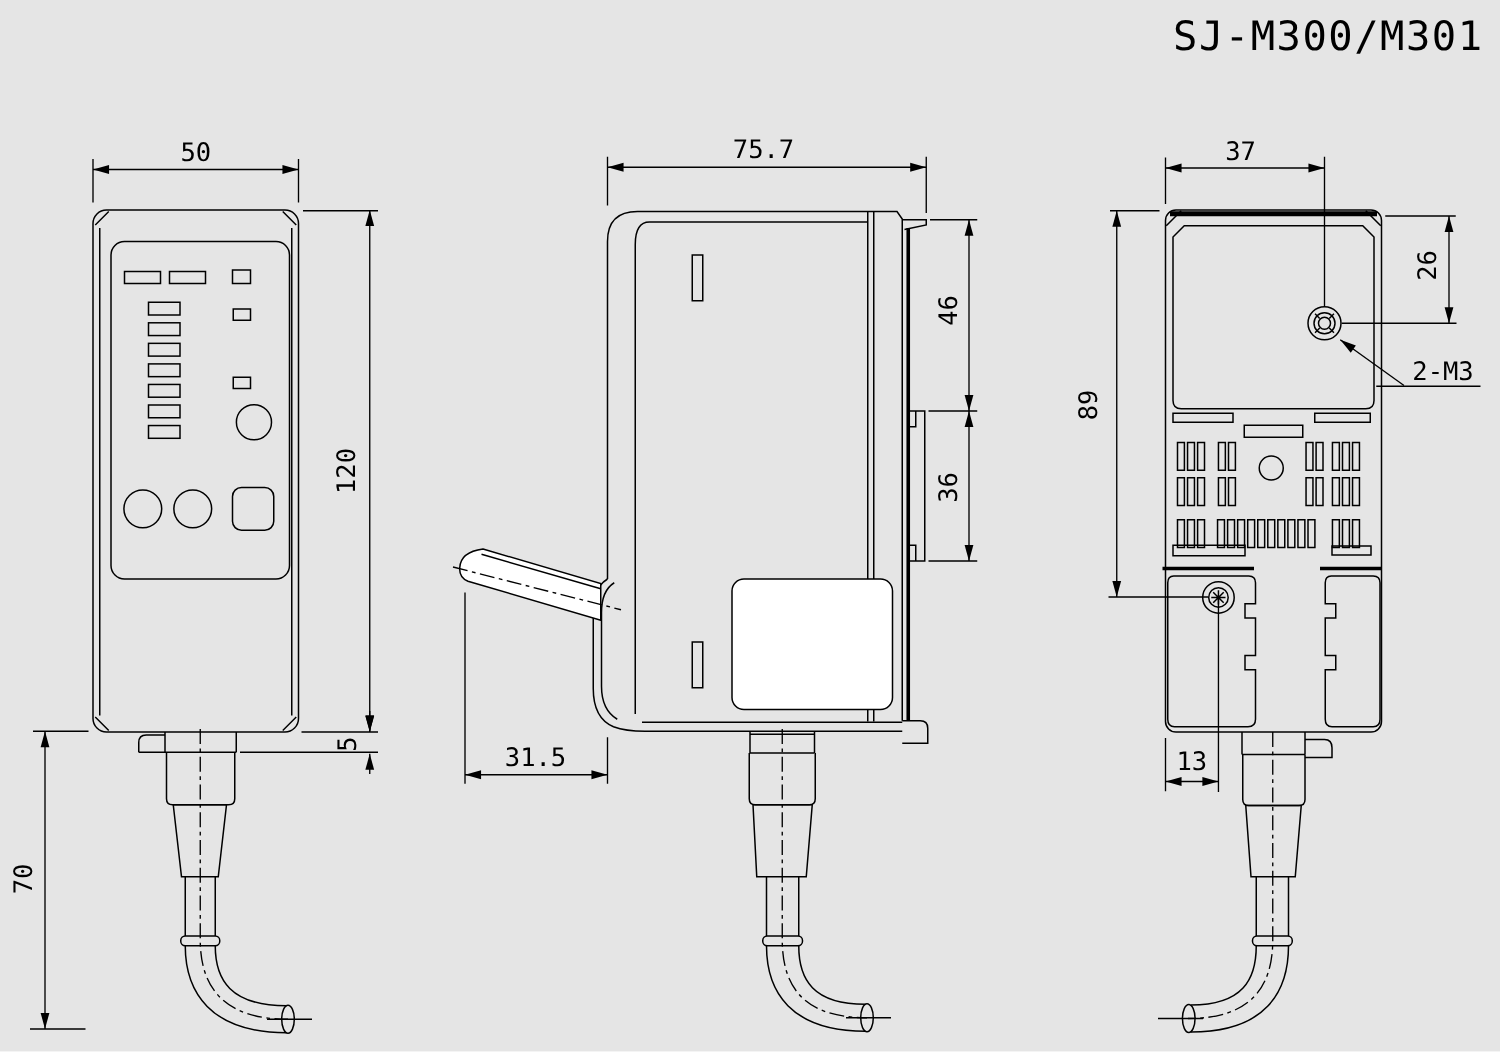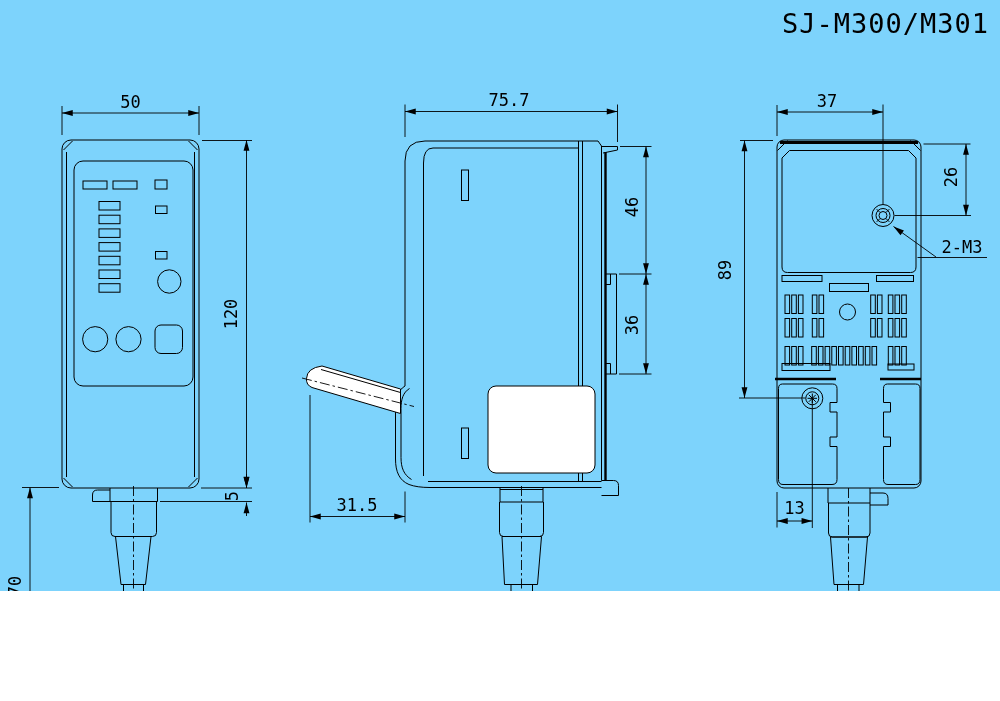--- a/index.html
+++ b/index.html
@@ -1,16 +1,16 @@
 <!DOCTYPE html>
 <html><head>
 <meta charset="utf-8">
 <style>
   html,body{margin:0;padding:0;background:#fff;}
-  .sheet{position:relative;width:1000px;height:591px;background:#7dd3fc;overflow:hidden;
+  .sheet{position:relative;width:1000px;height:701px;background:#e5e5e5;overflow:hidden;
          font-family:"DejaVu Sans Mono", monospace;}
   svg{display:block;}
   .ln{stroke:#000;stroke-width:1;fill:none;}
   .ln2{stroke:#000;stroke-width:2.4;fill:none;}
   .ln3{stroke:#000;stroke-width:3.2;fill:none;}
   .fillw{fill:#fff;stroke:#000;stroke-width:1;}
   .cl{stroke:#000;stroke-width:0.9;fill:none;stroke-dasharray:10 3 2.5 3;}
   .dim{stroke:#000;stroke-width:0.9;fill:none;}
   text.dimtxt{font-family:"DejaVu Sans Mono", monospace;font-size:17px;fill:#000;}
   text.titletxt{font-family:"DejaVu Sans Mono", monospace;font-size:27px;letter-spacing:1px;fill:#000;}

